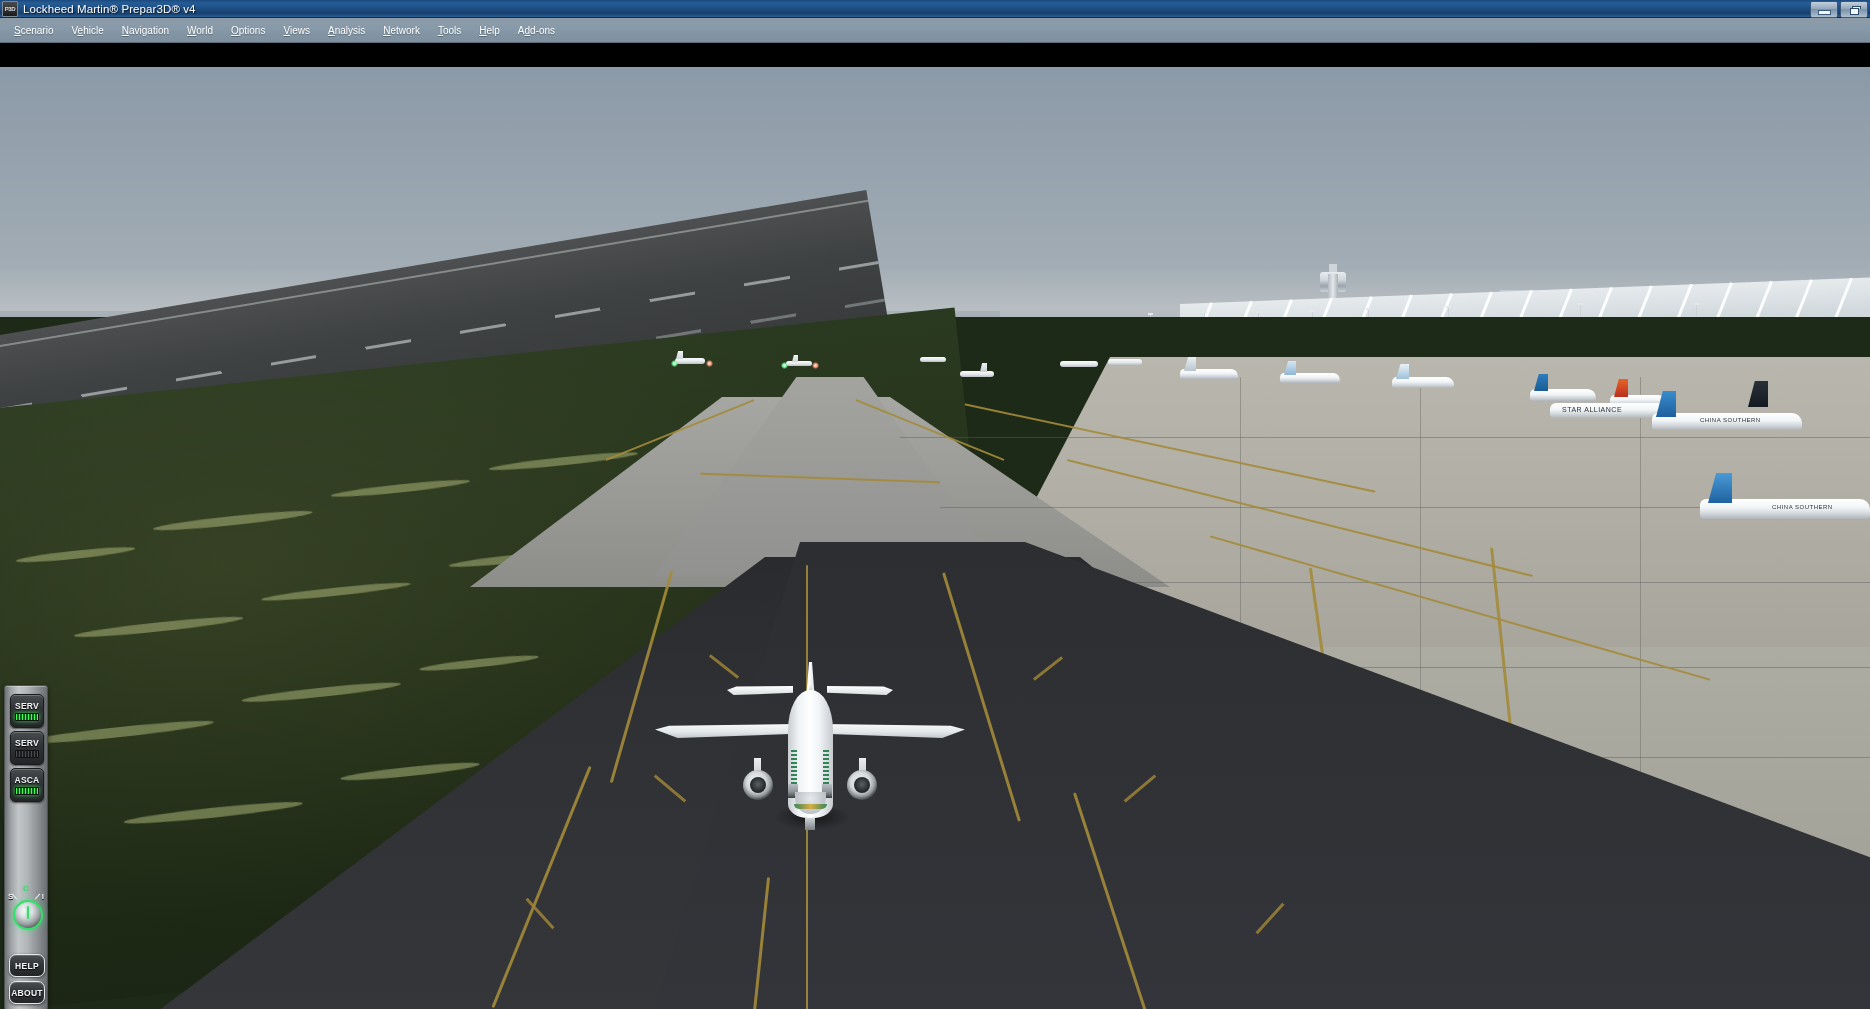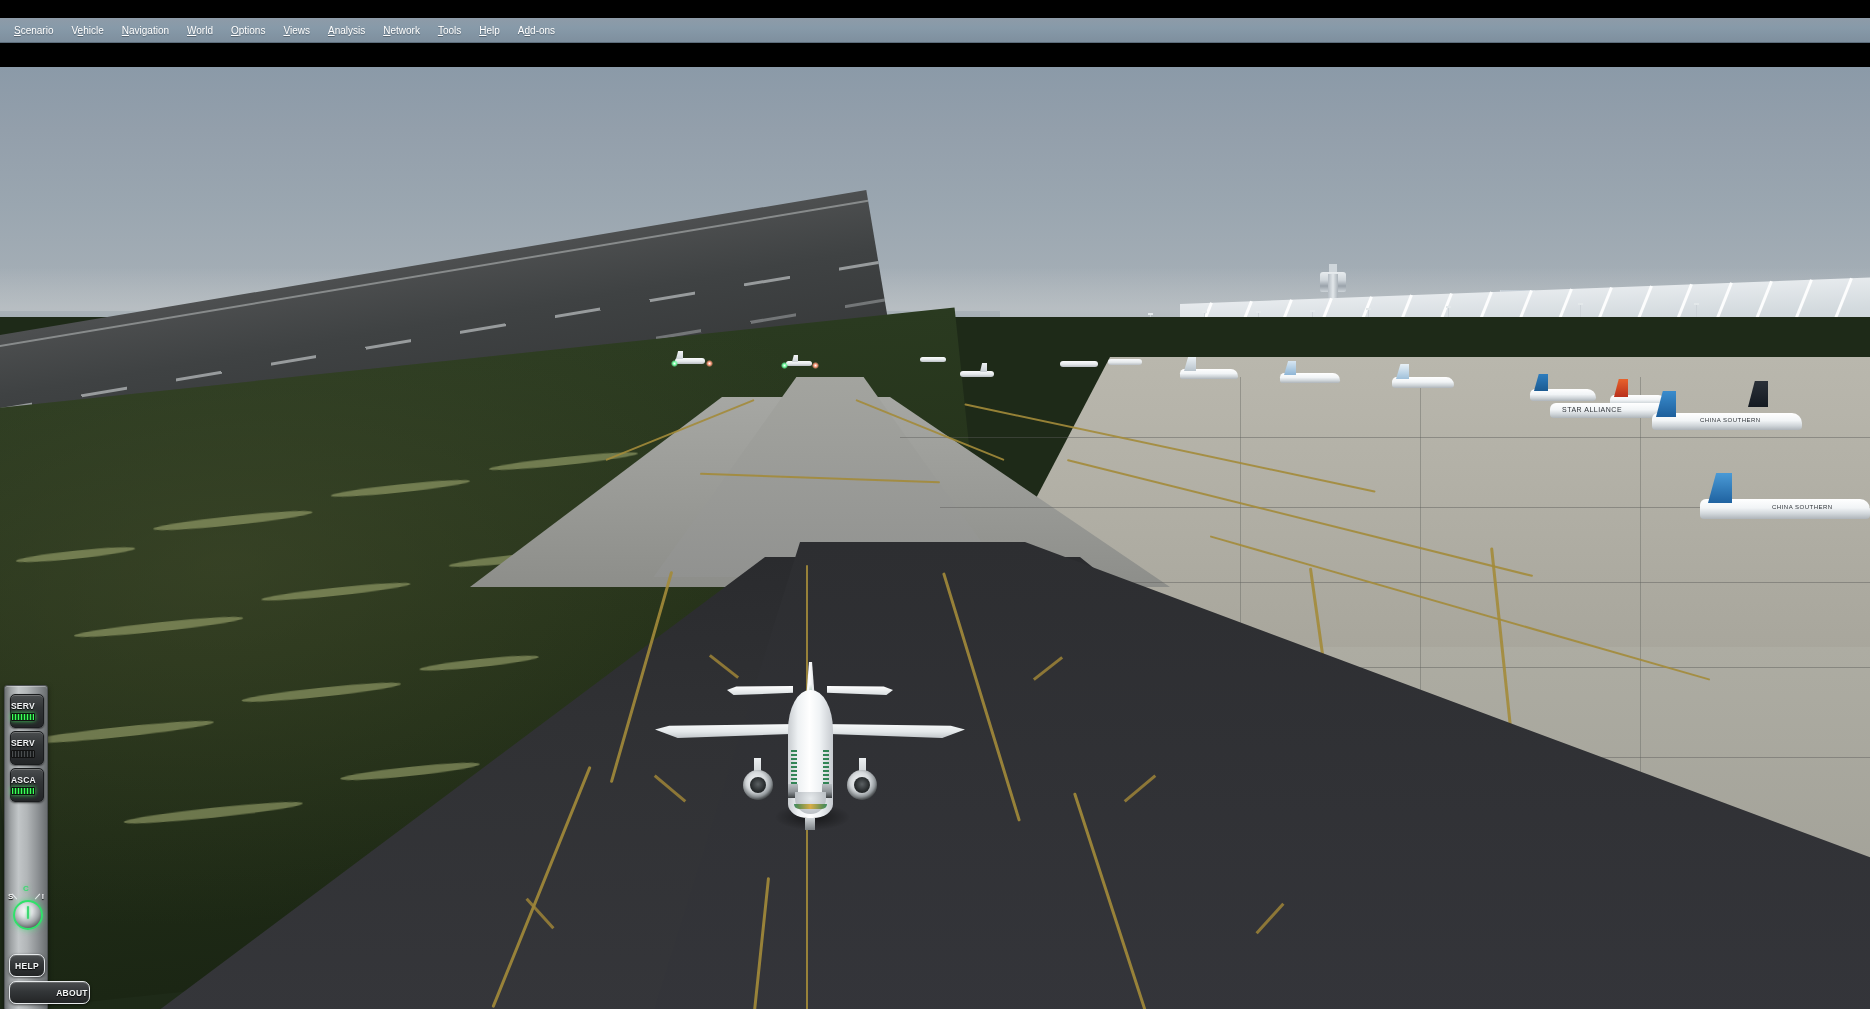--- a/index.html
+++ b/index.html
@@ -543,21 +543,21 @@
     box-shadow: 0 2px 5px rgba(0,0,0,0.55), inset 0 1px 0 rgba(255,255,255,0.3);
   }
   .btn-led {
     position: absolute; left: 5px;
     width: 32px; height: 32px;
     background: linear-gradient(to bottom, #4a4d4f 0%, #323537 40%, #232527 100%);
     border: 1px solid #1a1c1e;
     border-radius: 5px;
     box-shadow: inset 0 1px 0 rgba(255,255,255,0.22), 0 1px 2px rgba(0,0,0,0.6);
     display: flex; flex-direction: column;
-    align-items: flex-start; justify-content: center;
+    align-items: center; justify-content: center;
     gap: 2px;
     cursor: pointer;
   }
   .btn-led .lbl {
     color: #f0f2f4;
     font-family: "Liberation Sans", sans-serif;
     font-size: 8.5px;
     font-weight: bold;
     letter-spacing: 0.2px;
     text-shadow: 0 1px 1px #000;
@@ -634,20 +634,32 @@
     font-weight: bold;
     letter-spacing: 0.3px;
     text-shadow: 0 1px 1px #000;
   }
 </style>
 </head>
 <body>
 
 <div class="app-window">
 
+  <div class="titlebar">
+    <div class="app-icon">P3D</div>
+    <div class="title-text">Lockheed Martin® Prepar3D® v4</div>
+    <div class="win-buttons">
+      <div class="win-btn">
+        <div class="glyph-min"></div>
+      </div>
+      <div class="win-btn">
+        <div class="glyph-restore"></div>
+      </div>
+    </div>
+  </div>
 
   <div class="menubar">
     <div class="menu-item"><u>S</u>cenario</div>
     <div class="menu-item">V<u>e</u>hicle</div>
     <div class="menu-item"><u>N</u>avigation</div>
     <div class="menu-item"><u>W</u>orld</div>
     <div class="menu-item"><u>O</u>ptions</div>
     <div class="menu-item"><u>V</u>iews</div>
     <div class="menu-item"><u>A</u>nalysis</div>
     <div class="menu-item"><u>N</u>etwork</div>
@@ -916,19 +928,19 @@
       <div class="tick right"></div>
       <div class="knob-ring">
         <div class="knob-pointer"></div>
       </div>
     </div>
 
     <div class="btn-plain" style="top:268px;">
       <span>HELP</span>
     </div>
 
-    <div class="btn-plain" style="top:295px;padding-left:45px;">
+    <div class="btn-plain" style="top:295px;">
       <span>ABOUT</span>
     </div>
 
   </div>
 
 </div>
 
 </body></html>

